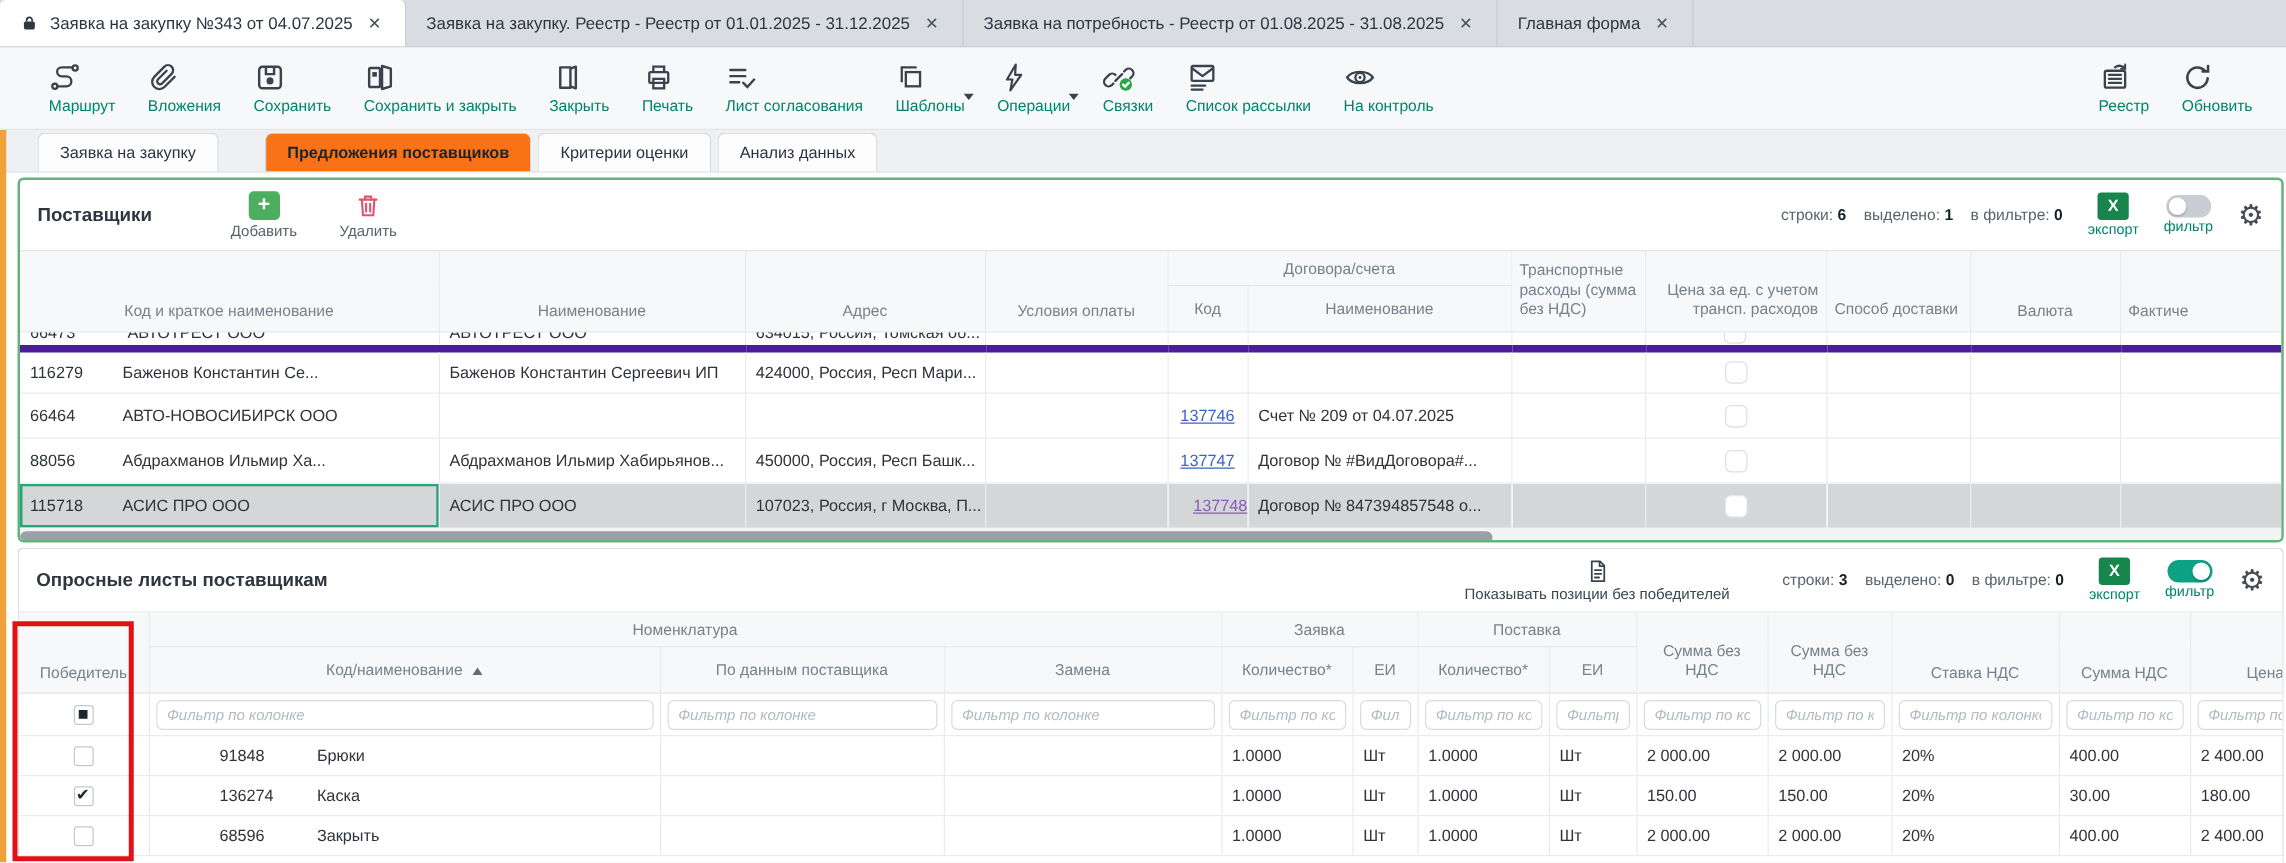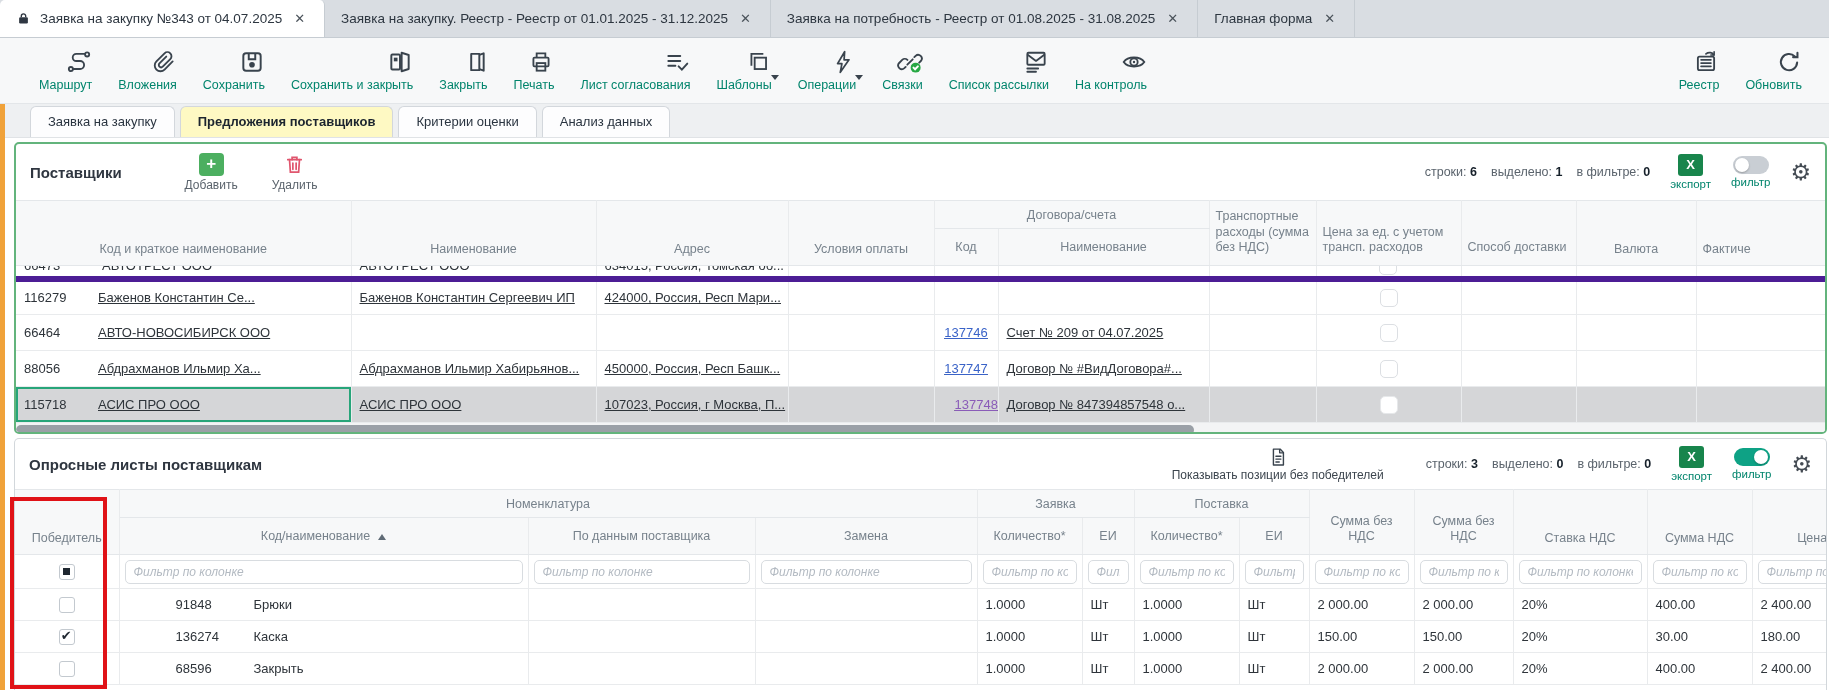--- a/index.html
+++ b/index.html
@@ -9,30 +9,30 @@
   
   .tabbar { height:38px; background:#d9dde2; display:flex; align-items:stretch; border-bottom:1px solid #c6ccd2; }
   .wtab { display:flex; align-items:center; gap:9px; padding:0 16px; font-size:13.5px; color:#2d3640;
           border-right:1px solid #c6ccd2; cursor:pointer; white-space:nowrap; }
   .wtab.active { background:#fff; border-radius:5px 5px 0 0; border-right:1px solid #c6ccd2; }
   .wtab .x { font-size:13px; color:#4a525a; font-weight:bold; padding:2px 3px; }
   .lock-svg { width:15px; height:15px; }
 
   
   .toolbar { height:66px; background:#f7f8f9; border-bottom:1px solid #e3e6e9; display:flex; align-items:center; padding:0 14px 0 26px; }
-  .tool { display:flex; flex-direction:column; align-items:flex-end; justify-content:center; gap:3px; padding:0 13px; cursor:pointer; position:relative; }
+  .tool { display:flex; flex-direction:column; align-items:flex-start; justify-content:center; gap:3px; padding:0 13px; cursor:pointer; position:relative; }
   .tool svg { width:26px; height:26px; }
   .tool .tlabel { font-size:12.5px; color:#00846c; white-space:nowrap; }
   .tool .caret { position:absolute; top:26px; right:6px; width:0; height:0; border-left:4px solid transparent; border-right:4px solid transparent; border-top:5px solid #39434d; }
   .tb-spacer { flex:1; }
 
   
   .subtabs { height:34px; background:#eef0f2; display:flex; align-items:flex-end; gap:5px; padding:0 0 0 30px; border-bottom:1px solid #e0e3e6; }
   .stab { background:#fdfdfe; border:1px solid #d3d7dc; border-bottom:none; border-radius:6px 6px 0 0; padding:7px 17px 8px; font-size:13px; color:#2a3440; cursor:pointer; white-space:nowrap; }
-  .stab.active { background:#fef9c3; font-weight:bold; color:#1c252f; }
+  .stab.active { background:#f97316; font-weight:bold; color:#1c252f;margin-left:32px; }
 
   
   .orange-bar { position:absolute; left:0; top:104px; width:5px; height:586px; background:#f0a23a; z-index:5; }
   .red-annotation { position:absolute; left:10px; top:497px; width:97px; height:192px; border:4px solid #e01217; z-index:40; pointer-events:none; }
 
   
   .panel { margin:4px 2px 0 14px; background:#fff; border-radius:5px; position:relative; overflow:hidden; }
   .panel.suppliers { border:2px solid #63b47c; height:292px; }
   .panel.sheets { border:1px solid #d2d7db; height:258px; border-bottom:none; border-radius:5px 5px 0 0; }
 
@@ -64,21 +64,21 @@
   
   .twrap { width:100%; overflow:hidden; }
   table { border-collapse:collapse; table-layout:fixed; }
   th, td { border-right:1px solid #e9ebed; font-weight:normal; overflow:hidden; white-space:nowrap; }
   thead th { background:#f7f8f9; color:#77828c; font-size:12.5px; text-align:center; border-bottom:1px solid #e4e7ea; border-top:1px solid #e4e7ea; }
   thead th.vb { vertical-align:bottom; padding:0 6px 9px; }
   thead th.wrap2 { white-space:normal; line-height:1.25; }
   .group-row th.grp { height:28px; vertical-align:middle; }
   .label-row th { height:37px; vertical-align:middle; padding:0 6px; }
   td { font-size:13px; color:#2e343a; padding:0 8px; border-bottom:1px solid #e9ebed; }
-  tr.datarow td { height:36px;text-decoration:underline; }
+  tr.datarow td { height:36px; }
   tr.selected td { background:#d5d6d8; }
   td.cell-focus { box-shadow:inset 0 0 0 2px #27a579; }
   .code-pair .code { display:inline-block; width:74px; }
   a.doclink { color:#3a63c8; text-decoration:underline; font-size:13px; }
   a.doclink.visited { color:#8a5cb8;margin-left:12px; }
   td.r, .label-row th.r { }
   td.c { text-align:center; }
 
   
   tr.cliprow td { height:13px; position:relative; padding:0; border-bottom:6px solid #4c1d95; }
@@ -306,21 +306,21 @@
             <col style="width:140px">
         </colgroup>
         <thead>
           <tr class="group-row">
             <th rowspan="2" class="vb">Код и краткое наименование</th>
             <th rowspan="2" class="vb">Наименование</th>
             <th rowspan="2" class="vb">Адрес</th>
             <th rowspan="2" class="vb">Условия оплаты</th>
             <th colspan="2" class="grp">Договора/счета</th>
             <th rowspan="2" class="vb wrap2" style="text-align:left">Транспортные расходы (сумма без НДС)</th>
-            <th rowspan="2" class="vb wrap2" style="text-align:left">Цена за ед. с учетом трансп. расходов</th>
+            <th rowspan="2" class="vb wrap2" style="text-align:right">Цена за ед. с учетом трансп. расходов</th>
             <th rowspan="2" class="vb wrap2" style="text-align:left">Способ доставки</th>
             <th rowspan="2" class="vb">Валюта</th>
             <th rowspan="2" class="vb" style="text-align:left">Фактиче</th>
           </tr>
           <tr class="label-row">
             <th>Код</th>
             <th>Наименование</th>
           </tr>
         </thead>
         <tbody>

